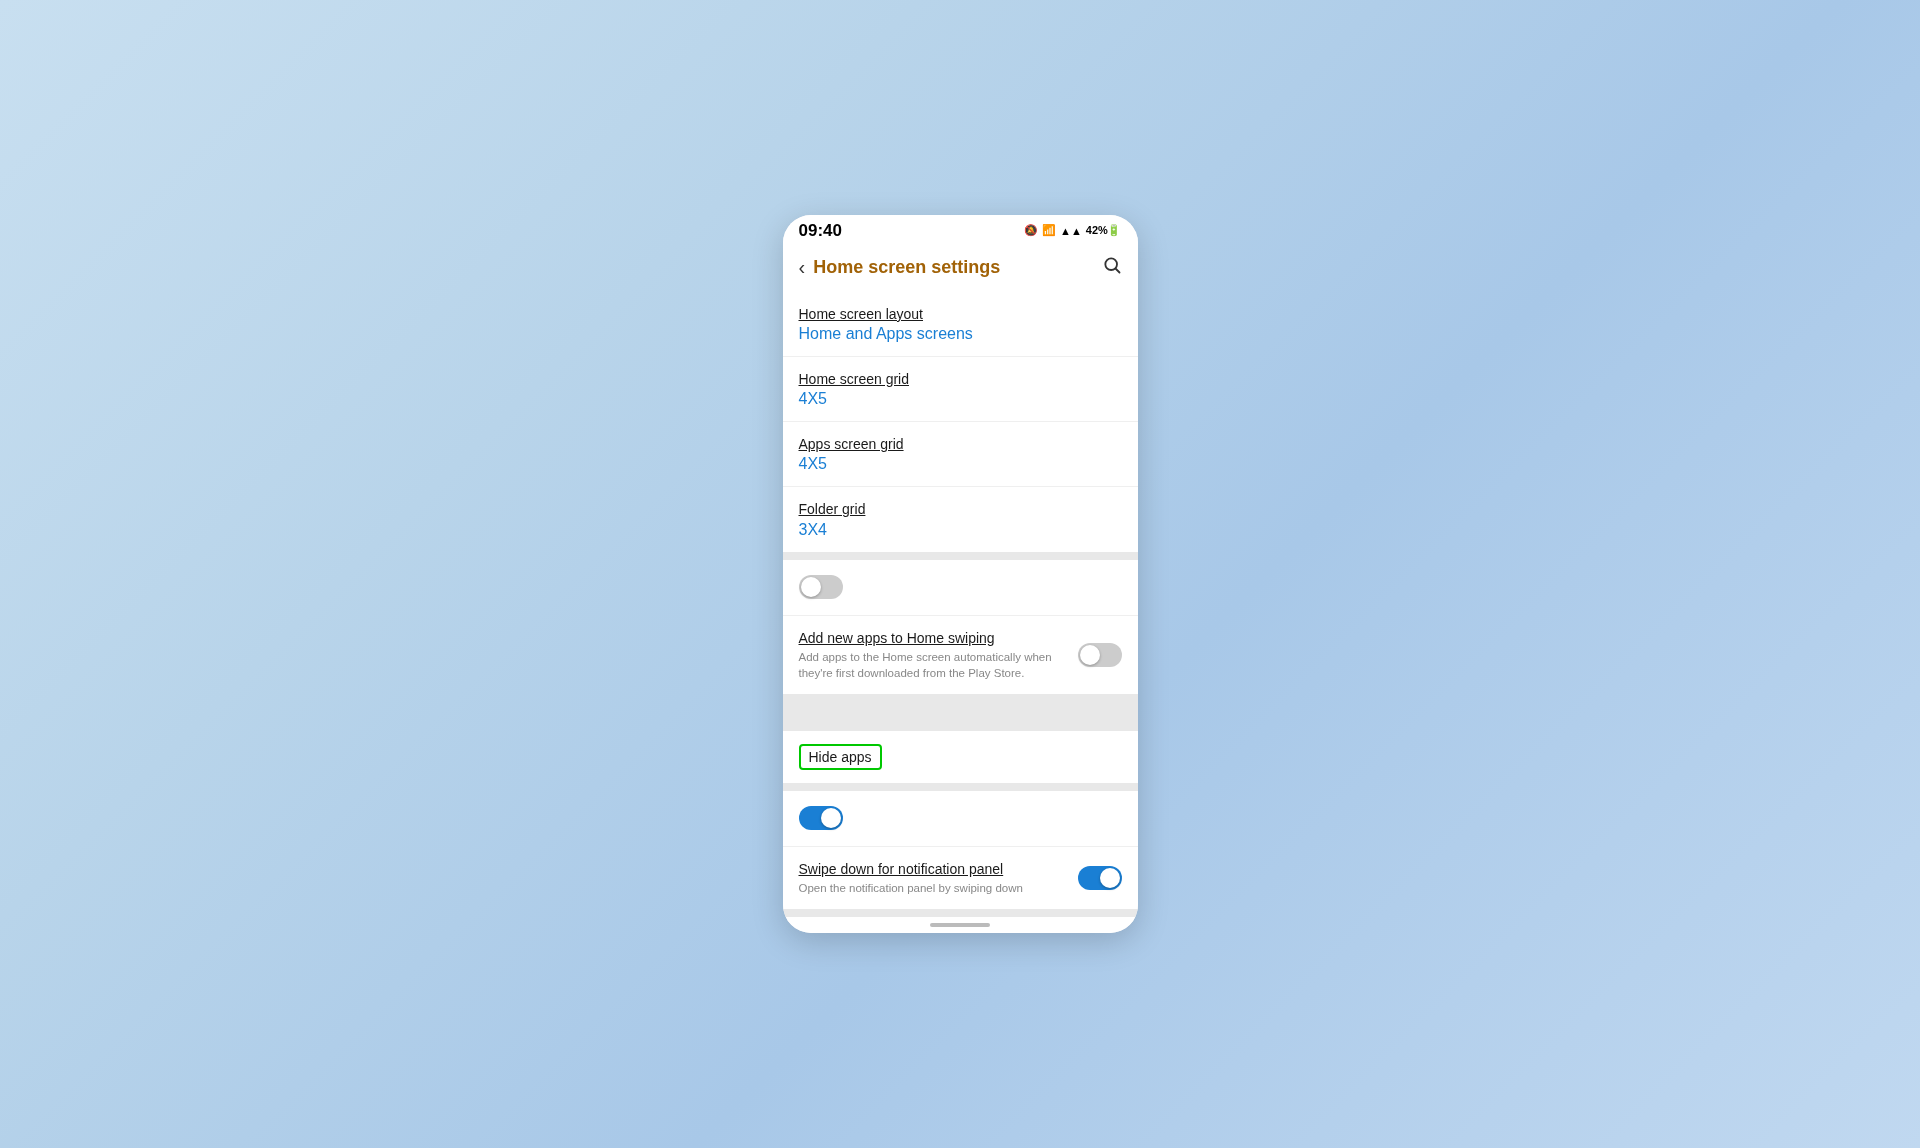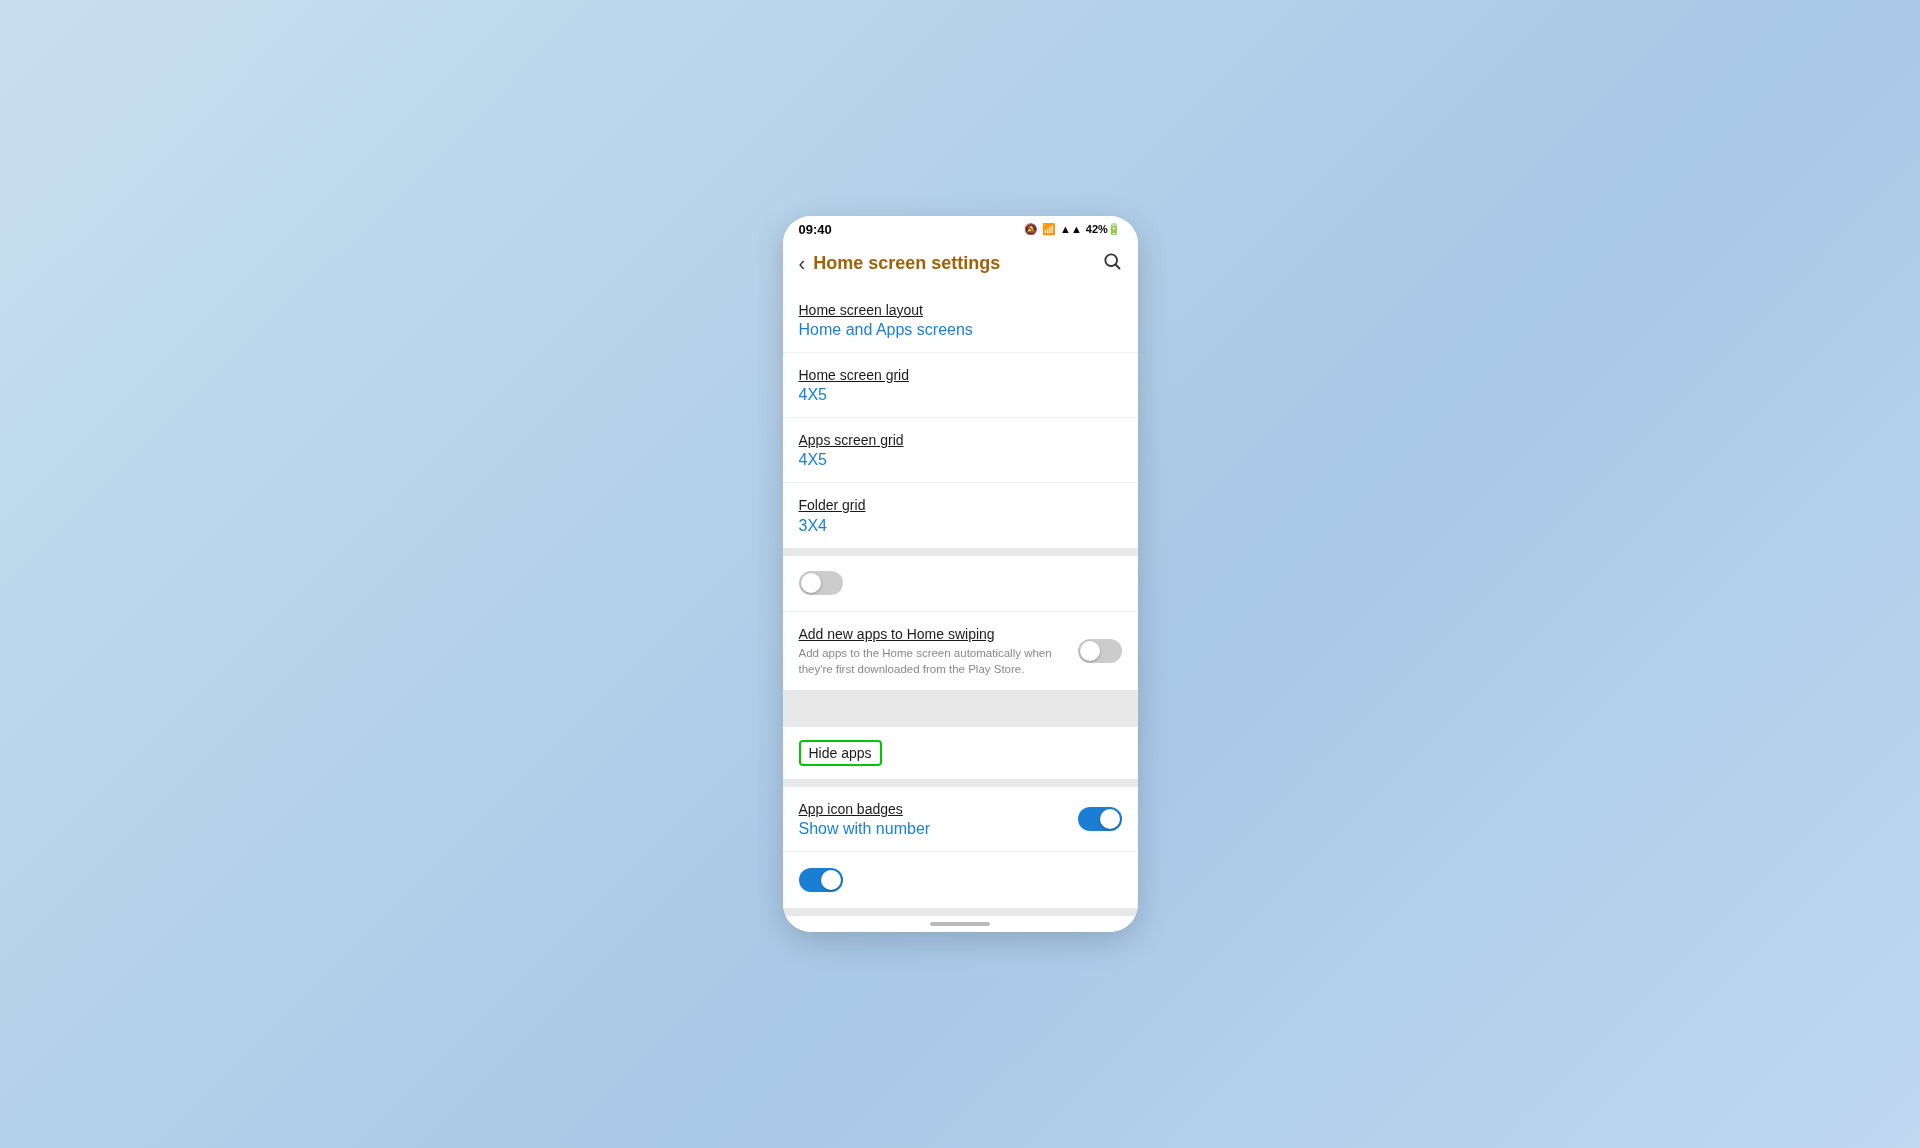--- a/index.html
+++ b/index.html
@@ -29,21 +29,21 @@
       background: #fff;
       display: flex;
       justify-content: space-between;
       align-items: center;
       padding: 6px 16px 4px;
       font-size: 12px;
       font-weight: 600;
     }
 
     .status-bar .time {
-      font-size: 13px;
+      font-size: 17px;
       font-weight: 700;
     }
 
     .status-icons {
       display: flex;
       align-items: center;
       gap: 4px;
       font-size: 11px;
     }
 
@@ -265,27 +265,27 @@
     </div>
 
     <div class="section">
       <div class="hide-apps-item">
         <span class="hide-apps-label">Hide apps</span>
       </div>
     </div>
 
     <div class="section">
       <div class="setting-item">
-        <div class="setting-text">
-          <div class="setting-title">App icon badges</div>
-          <div class="setting-subtitle">Show with number</div>
-        </div>
         <div class="toggle on"></div>
       </div>
       <div class="setting-item">
+        <div class="setting-text">
+          <div class="setting-title">Swipe down for notification panel</div>
+          <div class="setting-desc">Open the notification panel by swiping down</div>
+        </div>
         <div class="toggle on"></div>
       </div>
     </div>
 
   </div>
 
   <div class="scroll-indicator">
     <div class="scroll-bar"></div>
   </div>
 </div>

